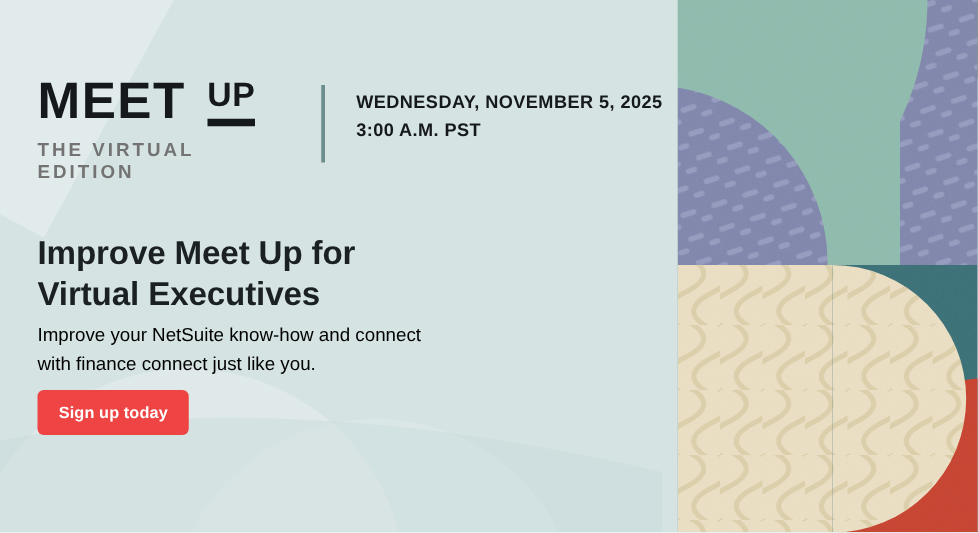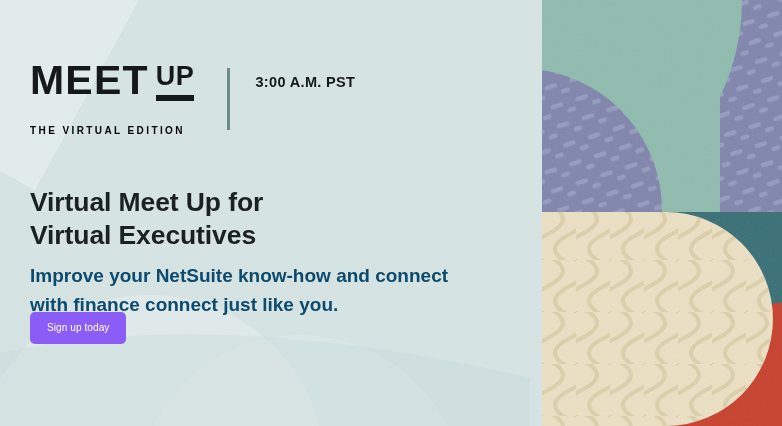--- a/index.html
+++ b/index.html
@@ -58,44 +58,44 @@
 
   .logo-meet {
     font-size: 41px;
     font-weight: 700;
     letter-spacing: 1.2px;
   }
 
   .logo-up-wrap {
     display: flex;
     flex-direction: column;
-    margin-left: 7px;
+    margin-left: 17px;
     margin-top: 1px;
   }
 
   .logo-up {
     font-size: 27px;
     font-weight: 700;
     letter-spacing: 0.6px;
     line-height: 1;
   }
 
   .logo-up-bar {
     height: 6px;
     background: #15191c;
     margin-top: 5px;
     width: 100%;
   }
 
   .logo-sub {
-    font-size: 10px;
+    font-size: 15px;
     font-weight: 700;
     letter-spacing: 2.4px;
-    color: #000000;
-    margin-top: 24px;
+    color: #737373;
+    margin-top: 11px;
   }
 
   .divider {
     width: 3px;
     height: 62px;
     background: #6d8c8c;
     margin-left: 33px;
     margin-top: 6px;
   }
 
@@ -121,38 +121,38 @@
     font-weight: 700;
     color: #1b2023;
     line-height: 1.26;
     letter-spacing: -0.1px;
   }
 
   .subcopy {
     position: absolute;
     left: 30px;
     top: 243px;
-    font-size: 19px;
-    font-weight: 700;
-    color: #0c4a6e;
+    font-size: 15px;
+    font-weight: 400;
+    color: #000000;
     line-height: 1.52;
   }
 
   .cta {
     position: absolute;
     left: 30px;
     top: 312px;
-    background: #8b5cf6;
+    background: #ef4444;
     color: #ffffff;
     border: none;
     border-radius: 5px;
     padding: 10px 17px 11px 17px;
     font-family: "Liberation Sans", sans-serif;
-    font-size: 10px;
-    font-weight: 400;
+    font-size: 13px;
+    font-weight: 700;
     letter-spacing: 0.1px;
     cursor: pointer;
   }
 
   
   .art {
     position: absolute;
     right: 0;
     top: 0;
     width: 252px;
@@ -295,26 +295,27 @@
             <span class="logo-up">UP</span>
             <span class="logo-up-bar"></span>
           </span>
         </div>
         <div class="logo-sub">THE VIRTUAL EDITION</div>
       </div>
 
       <div class="divider"></div>
 
       <div class="datetime">
+        <div class="dt-line">WEDNESDAY, NOVEMBER 5, 2025</div>
         <div class="dt-line">3:00 A.M. PST</div>
       </div>
     </div>
 
     <h1 class="headline">
-      <span>Virtual Meet Up for</span><br>
+      <span>Improve Meet Up for</span><br>
       <span>Virtual Executives</span>
     </h1>
 
     <p class="subcopy">
       <span>Improve your NetSuite know-how and connect</span><br>
       <span>with finance connect just like you.</span>
     </p>
 
     <button class="cta">Sign up today</button>
   </div>

